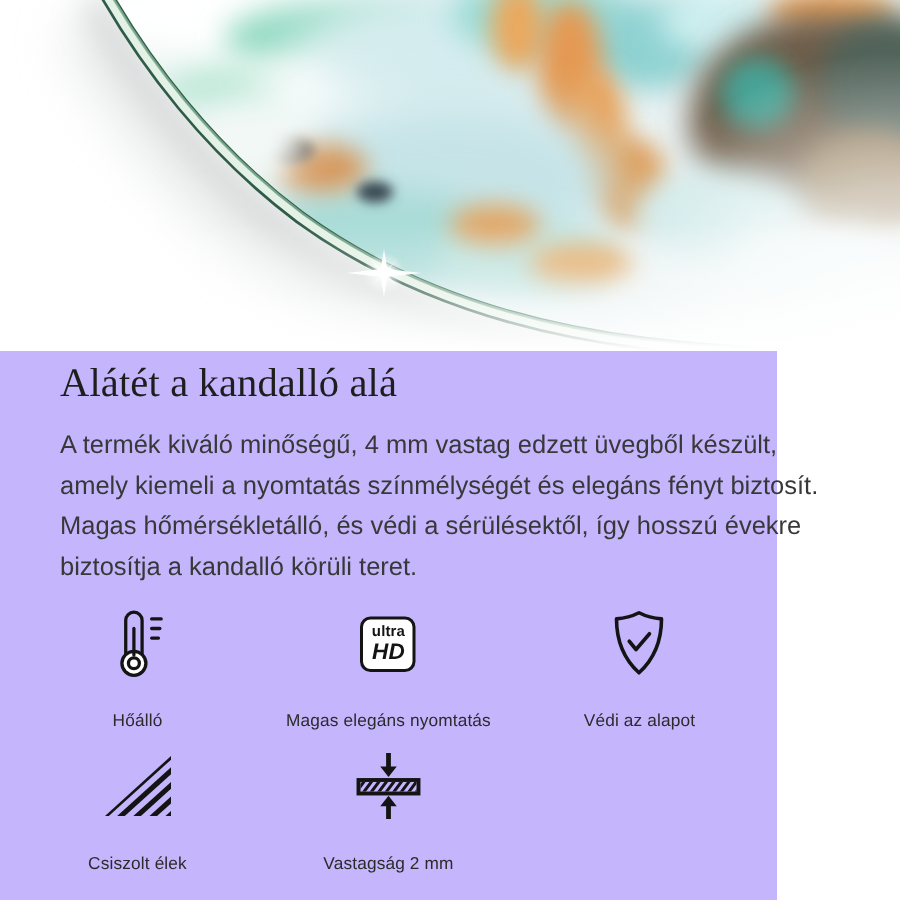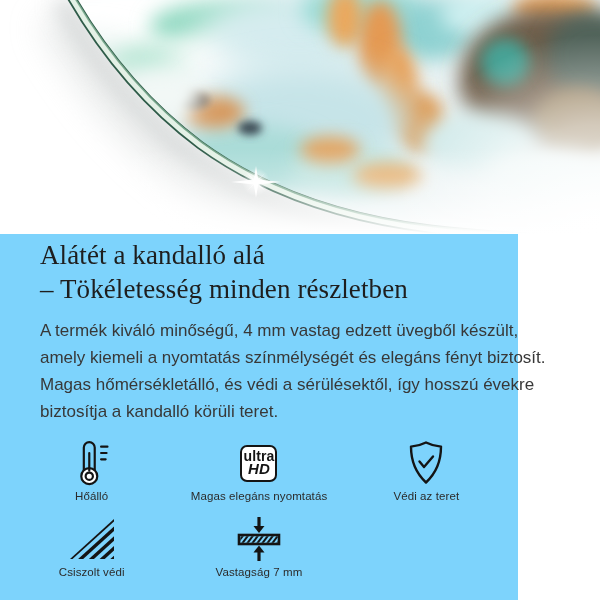--- a/index.html
+++ b/index.html
@@ -1,20 +1,20 @@
 <!DOCTYPE html>
 <html><head>
 <meta charset="utf-8">
 <style>
   html,body{margin:0;padding:0;}
   body{
     width:600px;height:600px;overflow:hidden;background:#ffffff;
     font-family:"Liberation Sans", sans-serif;color:#1d1d1d;
   }
-  .page{width:518px;height:600px;position:relative;background:#7dd3fc;}
+  .page{width:518px;height:600px;position:relative;background:#c4b5fd;}
 
   
   .hero{width:600px;height:234px;position:relative;overflow:hidden;background:#fff;}
   .hero svg{display:block;}
 
   
   .text-block{padding:0 40px;}
   h1.title{
     margin:4px 0 0 0;
     font-family:"Liberation Serif", serif;
@@ -37,29 +37,29 @@
     grid-template-columns:1fr 1fr 1fr;
     row-gap:11px;
   }
   .feature{
     display:flex;flex-direction:column;align-items:center;justify-content:flex-start;
   }
   .icon-box{
     height:50px;display:flex;align-items:center;justify-content:center;
   }
   .feature .label{
-    margin-top:1px;font-size:11.5px;color:#2b2b2b;line-height:14px;text-align:center;
+    margin-top:20px;font-size:11.5px;color:#2b2b2b;line-height:14px;text-align:center;
     letter-spacing:0.1px;
   }
   .uhd-box{
     width:37px;height:37px;border:2.6px solid #141414;border-radius:7px;
     display:flex;flex-direction:column;align-items:center;justify-content:center;
     background:#fff;box-sizing:border-box;
   }
-  .uhd-top{font-size:14px;font-weight:700;line-height:10px;color:#141414;letter-spacing:0.1px;}
+  .uhd-top{font-size:10px;font-weight:700;line-height:10px;color:#141414;letter-spacing:0.1px;}
   .uhd-bottom{font-size:15px;font-weight:800;line-height:15px;color:#141414;letter-spacing:0.2px;font-style:italic;}
 </style>
 </head>
 <body>
 
 <div class="page">
 
   <div class="hero">
     <svg width="600" height="234" viewBox="0 0 600 234" aria-hidden="true">
       <defs>
@@ -149,21 +149,20 @@
         <path d="M256,166 L258.6,182 L256,198 L253.4,182 Z" fill="#ffffff" opacity="0.95"></path>
         <path d="M247,173 L256,180.5 L265,191 L255,183 Z" fill="#ffffff" opacity="0.7"></path>
         <path d="M265,173 L256.5,180.8 L247,191 L255.8,183 Z" fill="#ffffff" opacity="0.7"></path>
       </g>
     </svg>
   </div>
 
   <div class="text-block">
     <h1 class="title">
       <span>Alátét a kandalló alá</span>
-      <span>– Tökéletesség minden részletben</span>
     </h1>
     <p class="desc">A termék kiváló minőségű, 4 mm vastag edzett üvegből készült, amely kiemeli a nyomtatás színmélységét és elegáns fényt biztosít. Magas hőmérsékletálló, és védi a sérülésektől, így hosszú évekre biztosítja a kandalló körüli teret.</p>
   </div>
 
   <div class="features">
 
     <div class="feature">
       <div class="icon-box">
         <svg width="40" height="50" viewBox="0 0 44 52">
           <g fill="none" stroke="#141414" stroke-width="2.4" stroke-linecap="round">
@@ -192,21 +191,21 @@
 
     <div class="feature">
       <div class="icon-box">
         <svg width="40" height="46" viewBox="0 0 40 46">
           <g fill="none" stroke="#141414" stroke-width="2.4" stroke-linejoin="round" stroke-linecap="round">
             <path d="M20 2.5 C24.5 4.8 29.5 6.2 35 6.6 C35 16.5 32.5 31 20 42.5 C7.5 31 5 16.5 5 6.6 C10.5 6.2 15.5 4.8 20 2.5 Z"></path>
             <path d="M13.5 21.5 L18 27 L27 16.5"></path>
           </g>
         </svg>
       </div>
-      <div class="label">Védi az teret</div>
+      <div class="label">Védi az alapot</div>
     </div>
 
 
     <div class="feature">
       <div class="icon-box">
         <svg width="46" height="42" viewBox="0 0 46 42">
           <defs>
             <clipPath id="triClip">
                 <path d="M1 41 L45 1 L45 41 Z"></path>
               </clipPath>
@@ -214,21 +213,21 @@
           <g clip-path="url(#triClip)" stroke="#141414" stroke-width="3.4">
             <line x1="-43.4" y1="81.2" x2="45.4" y2="0.8"></line>
             <line x1="-38.6" y1="86.5" x2="50.2" y2="6.1"></line>
             <line x1="-33.8" y1="91.9" x2="55.0" y2="11.5"></line>
             <line x1="-28.9" y1="97.2" x2="59.9" y2="16.8"></line>
             <line x1="-24.1" y1="102.5" x2="64.7" y2="22.1"></line>
             <line x1="-19.3" y1="107.8" x2="69.5" y2="27.4"></line>
           </g>
         </svg>
       </div>
-      <div class="label">Csiszolt védi</div>
+      <div class="label">Csiszolt élek</div>
     </div>
 
     <div class="feature">
       <div class="icon-box">
         <svg width="46" height="50" viewBox="0 0 46 50">
           <defs>
             <clipPath id="barClip">
                 <rect x="4.3" y="22.3" width="37.4" height="6.4"></rect>
               </clipPath>
           </defs>
@@ -245,17 +244,17 @@
           </g>
           <rect x="3" y="21" width="40" height="9" fill="none" stroke="#141414" stroke-width="2.6"></rect>
           <g fill="#141414">
             <rect x="21.4" y="3" width="3.2" height="10"></rect>
             <polygon points="17.5,12 28.5,12 23,19"></polygon>
             <rect x="21.4" y="37" width="3.2" height="10"></rect>
             <polygon points="17.5,38.5 28.5,38.5 23,31.5"></polygon>
           </g>
         </svg>
       </div>
-      <div class="label">Vastagság 7 mm</div>
+      <div class="label">Vastagság 2 mm</div>
     </div>
 
   </div>
 </div>
 
 </body></html>

